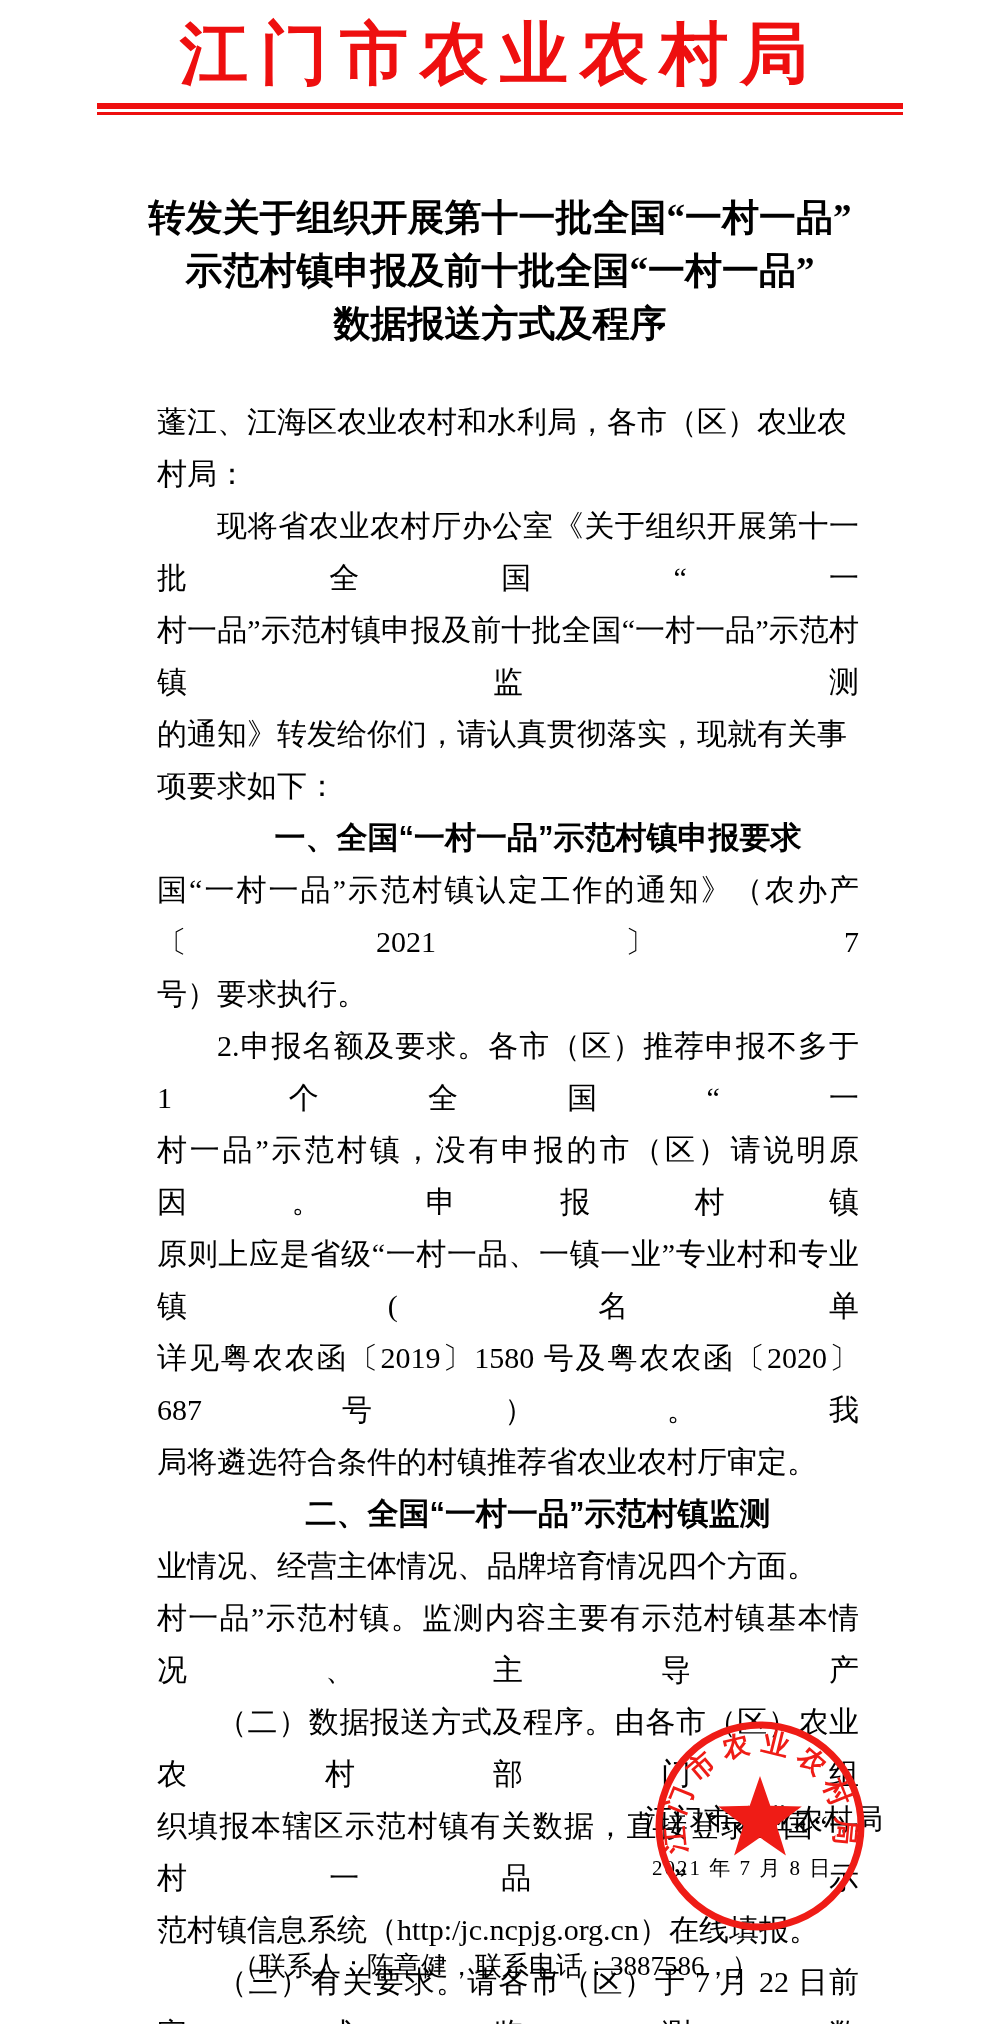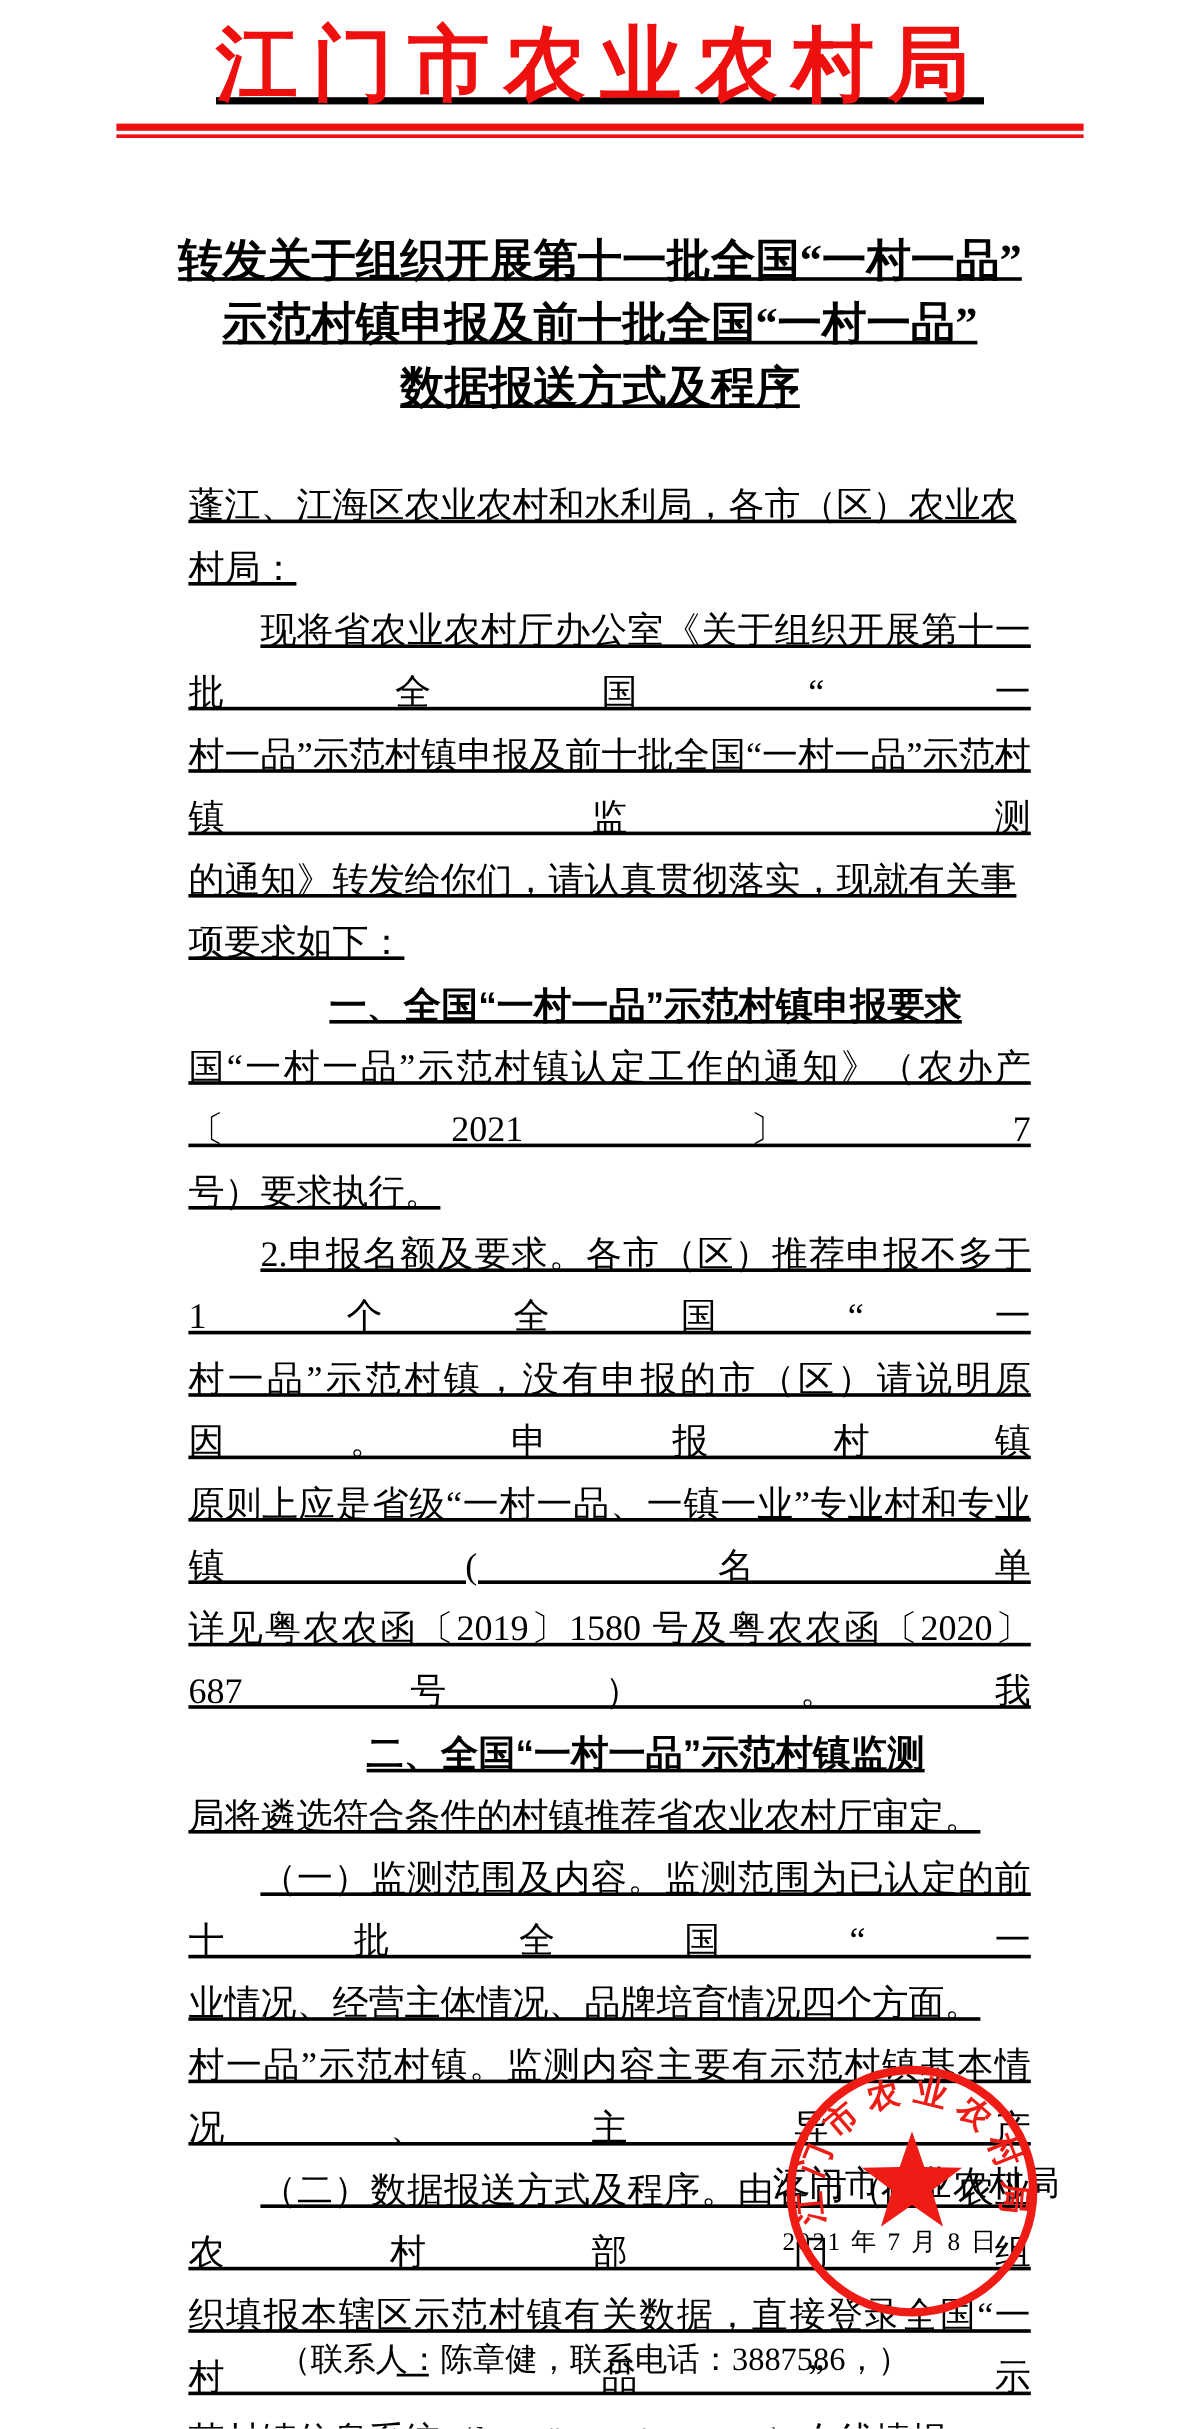--- a/index.html
+++ b/index.html
@@ -5,21 +5,20 @@
   html,body{margin:0;padding:0;background:#ffffff;}
   .page{
     position:relative;
     width:912px;
     height:2024px;
     margin:0 auto;
     background:#ffffff;
     color:#000;
     font-family:"Liberation Serif", serif;
     overflow:hidden;
-    text-decoration:underline;
   }
   
   .agency{
     padding-top:14px;
     text-align:center;
     font-size:68px;
     line-height:80px;
     font-weight:bold;
     letter-spacing:12px;
     color:var(--header-red,#ee0f0f);
@@ -78,23 +77,22 @@
       <div class="line ind fill">现将省农业农村厅办公室《关于组织开展第十一批全国“一</div>
       <div class="line fill">村一品”示范村镇申报及前十批全国“一村一品”示范村镇监测</div>
       <div class="line">的通知》转发给你们，请认真贯彻落实，现就有关事项要求如下：</div>
       <div class="line heading ind">一、全国“一村一品”示范村镇申报要求</div>
       <div class="line fill">国“一村一品”示范村镇认定工作的通知》（农办产〔2021〕7</div>
       <div class="line">号）要求执行。</div>
       <div class="line ind fill">2.申报名额及要求。各市（区）推荐申报不多于 1 个全国“一</div>
       <div class="line fill">村一品”示范村镇，没有申报的市（区）请说明原因。申报村镇</div>
       <div class="line fill">原则上应是省级“一村一品、一镇一业”专业村和专业镇(名单</div>
       <div class="line fill">详见粤农农函〔2019〕1580 号及粤农农函〔2020〕687 号）。我</div>
+      <div class="line">局将遴选符合条件的村镇推荐省农业农村厅审定。</div>
       <div class="line heading ind">二、全国“一村一品”示范村镇监测</div>
-      <div class="line">局将遴选符合条件的村镇推荐省农业农村厅审定。</div>
-      <div class="line ind fill">（一）监测范围及内容。监测范围为已认定的前十批全国“一</div>
       <div class="line">业情况、经营主体情况、品牌培育情况四个方面。</div>
       <div class="line fill">村一品”示范村镇。监测内容主要有示范村镇基本情况、主导产</div>
       <div class="line ind fill">（二）数据报送方式及程序。由各市（区）农业农村部门组</div>
       <div class="line fill">织填报本辖区示范村镇有关数据，直接登录全国“一村一品”示</div>
       <div class="line">范村镇信息系统（http:/jc.ncpjg.org.cn）在线填报。</div>
       <div class="line ind fill">（三）有关要求。请各市（区）于 7 月 22 日前完成监测数</div>
     </div>
 
   <div class="sig-agency">江门市农业农村局</div>
 

